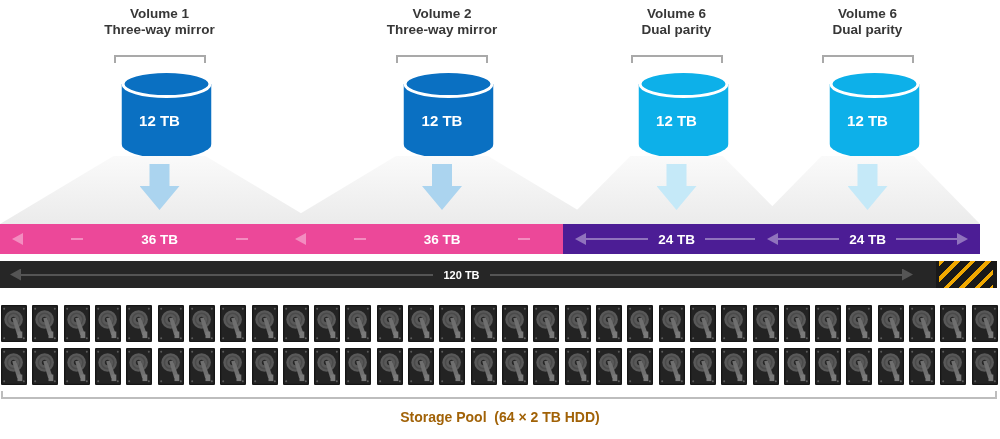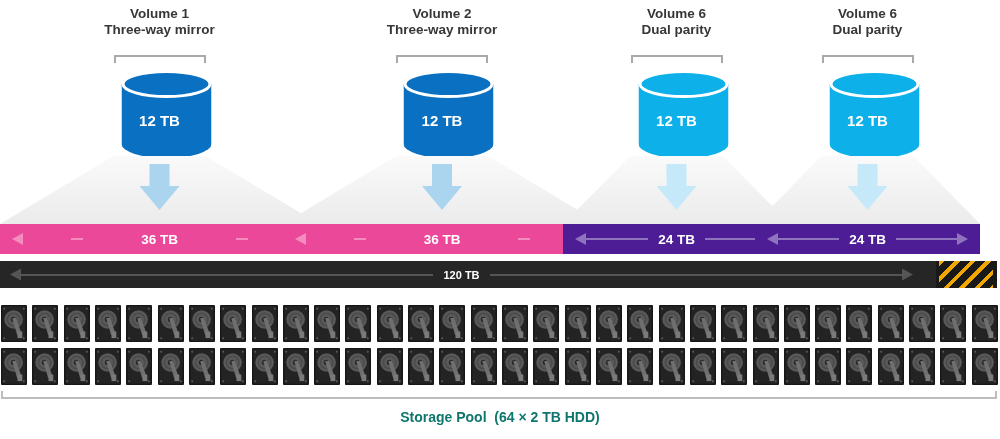--- a/index.html
+++ b/index.html
@@ -61,21 +61,21 @@
   
   .disks{position:absolute;top:305px;left:1px;width:997px;
     display:flex;flex-direction:column;gap:6px;}
   .disk-row{display:flex;justify-content:space-between;}
   .hdd{width:26px;height:37px;display:block;}
 
   .pool-bracket{position:absolute;top:391px;left:1px;width:996px;height:8px;
     border:2px solid #bdbdbd;border-top:none;box-sizing:border-box;}
 
   .pool-label{position:absolute;top:409px;left:0;right:0;text-align:center;
-    font-weight:bold;font-size:14px;color:#0f766e;white-space:pre;}
+    font-weight:bold;font-size:14px;color:#a16207;white-space:pre;}
   .hidden-defs{position:absolute;width:0;height:0;overflow:hidden;}
 </style>
 </head>
 <body>
 
 <div class="canvas">
 
   <svg class="hidden-defs" aria-hidden="true">
     <defs>
       <symbol id="cyl-sym" viewBox="0 0 90 88">

